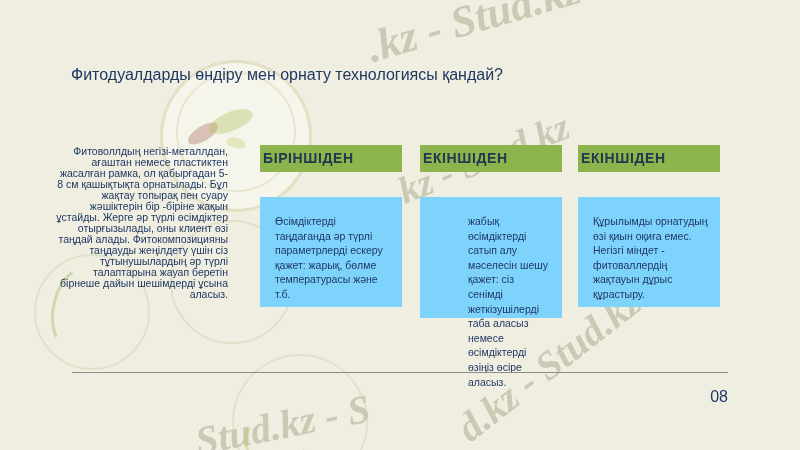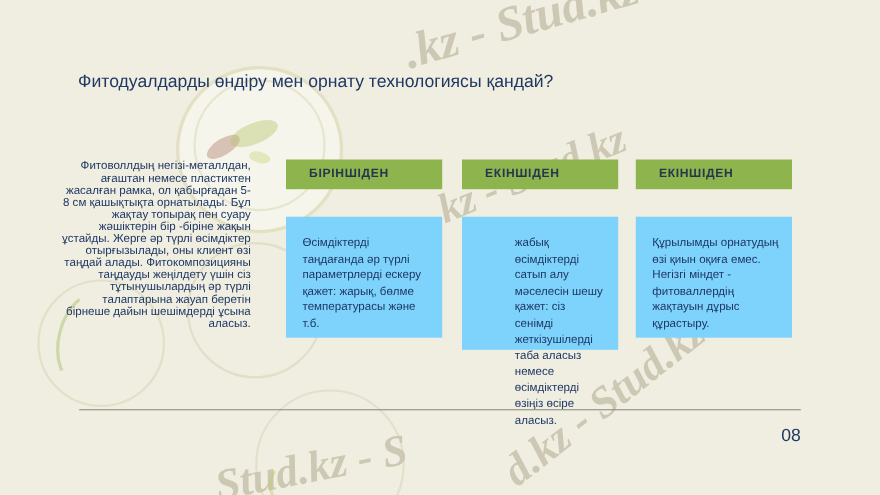--- a/index.html
+++ b/index.html
@@ -61,22 +61,22 @@
     position:absolute;left:56px;top:146px;width:172px;z-index:2;
     font-size:10.5px;line-height:11px;color:#1f3864;text-align:right;
   }
   .col{position:absolute;top:145px;width:142px;z-index:2;}
   .col-1{left:260px;}
   .col-2{left:420px;}
   .col-3{left:578px;}
   .col-header{
     height:27px;line-height:27px;
     background:#8db44d;
-    color:#22384e;font-size:11px;font-weight:bold;letter-spacing:0.6px;
-    padding-left:21px;
+    color:#22384e;font-size:14px;font-weight:bold;letter-spacing:0.6px;
+    padding-left:3px;
   }
   .col-body{
     position:absolute;left:0;top:52px;width:142px;box-sizing:border-box;
     background:#7dd3fc;
     padding:17px 12px 0 15px;
     font-size:10.5px;line-height:14.6px;color:#1f3864;
   }
   .col-1 .col-body{height:110px;}
   .col-2 .col-body{height:121px;padding-left:48px;}
   .col-3 .col-body{height:110px;}

